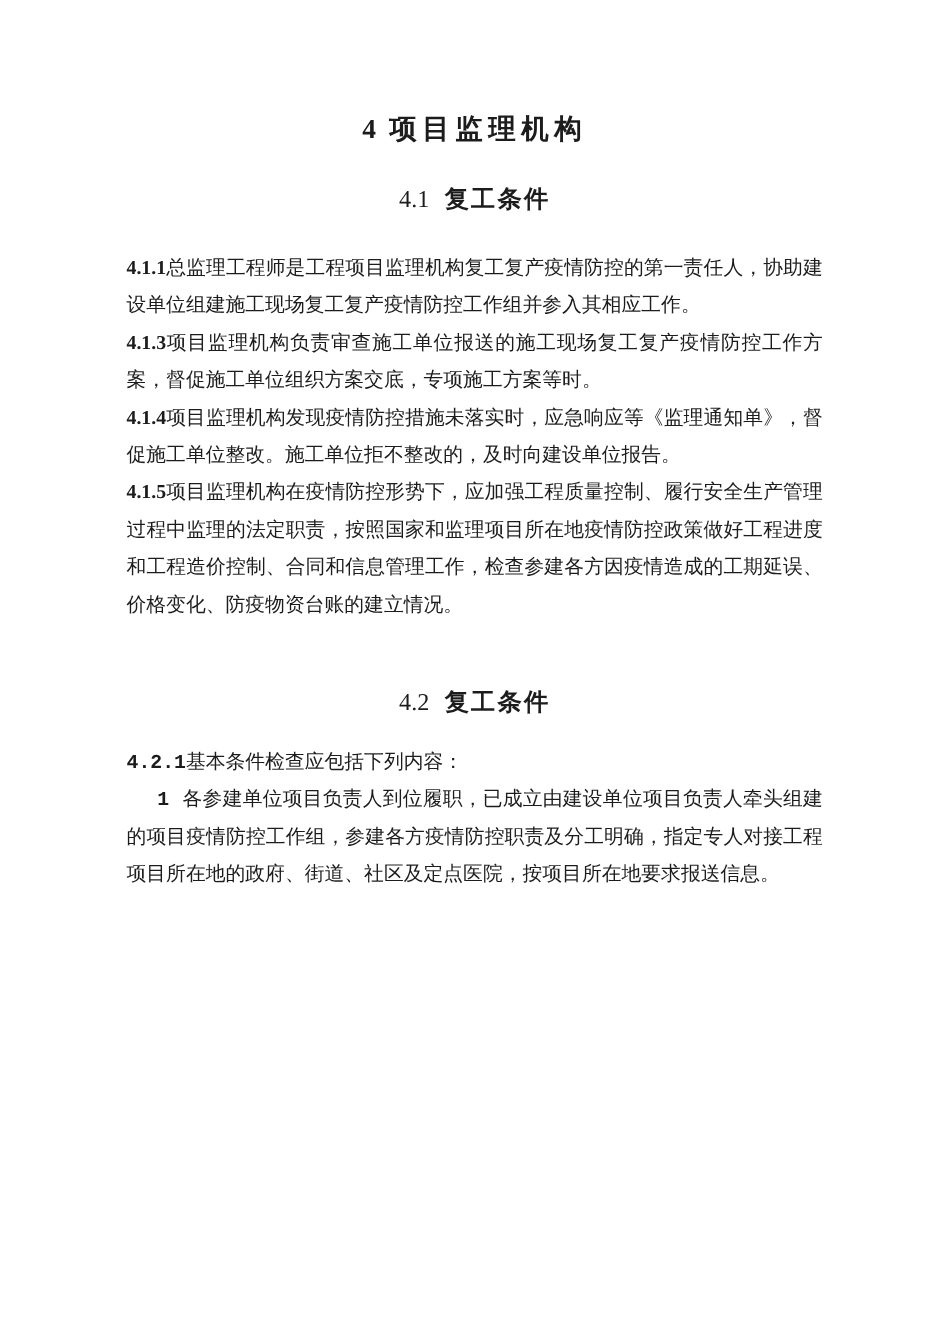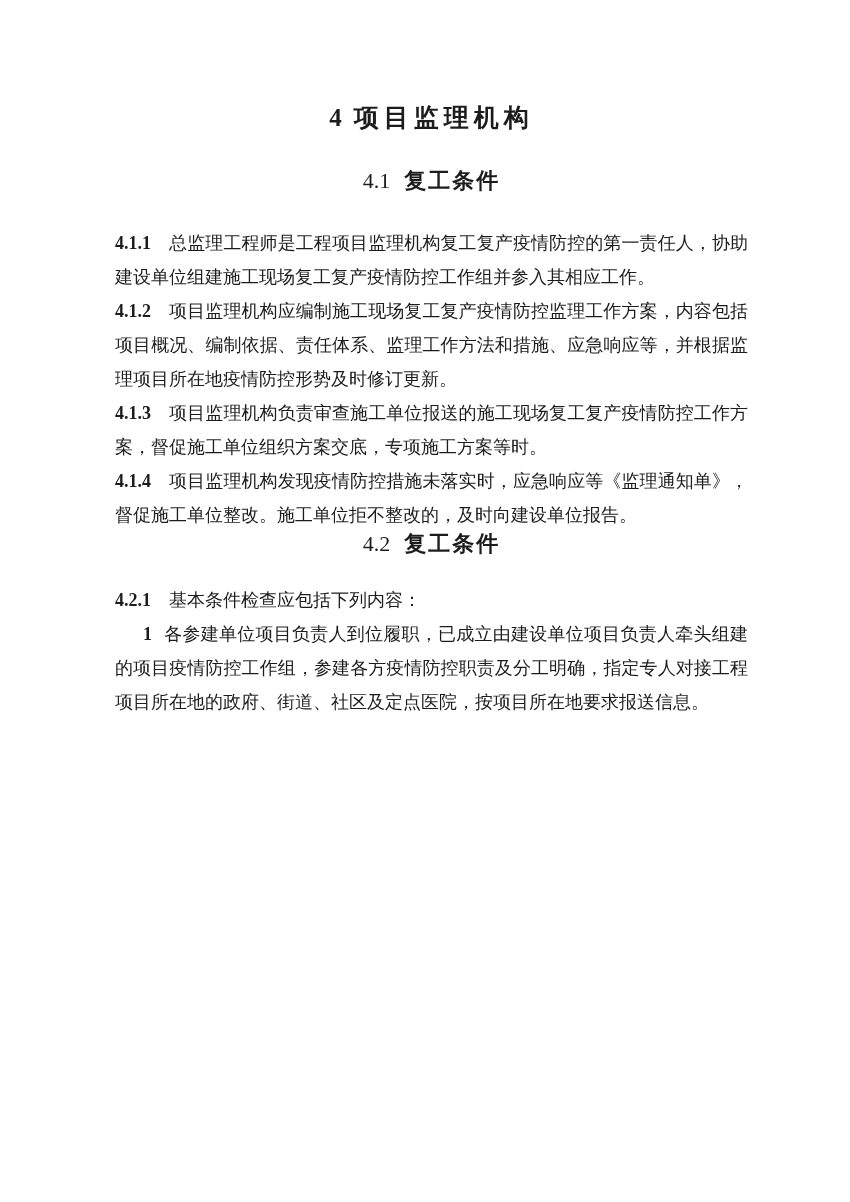--- a/index.html
+++ b/index.html
@@ -39,41 +39,41 @@
     font-weight: bold;
     letter-spacing: 5px;
   }
   .section-title {
     text-align: center;
     font-size: 22px;
     line-height: 24px;
     white-space: nowrap;
   }
   .section-title.sec-41 { margin-top: 38px; }
-  .section-title.sec-42 { }
+  .section-title.sec-42 { margin-top: 60px; }
   .section-title .h-num {
     font-family: "Liberation Serif", "DejaVu Serif", serif;
     font-weight: normal;
     margin-right: 14px;
   }
   .section-title .h-text {
     font-family: "Liberation Sans", "DejaVu Sans", sans-serif;
     font-weight: bold;
     letter-spacing: 2px;
   }
   .clauses-41 { margin-top: 33px; }
-  .clauses-42 { margin-top: 27px; }
+  .clauses-42 { margin-top: 27px; font-family: Liberation Mono, monospace; }
   .clause {
     font-size: 18px;
     line-height: 34px;
     text-align: justify;
   }
   .clause .clause-num {
     font-weight: bold;
-    margin-right: 18px;
+    margin-right: 0;
   }
   .item {
     font-size: 18px;
     line-height: 34px;
     text-align: justify;
     text-indent: 28px;
   }
   .item .item-num {
     font-weight: bold;
     margin-right: 12px;
@@ -91,27 +91,27 @@
 
     <h2 class="section-title sec-41">
       <span class="h-num">4.1</span><span class="h-text">复工条件</span>
     </h2>
 
     <div class="clauses-41">
       <p class="clause">
         <span class="clause-num">4.1.1</span><span>总监理工程师是工程项目监理机构复工复产疫情防控的第一责任人，协助建设单位组建施工现场复工复产疫情防控工作组并参入其相应工作。</span>
       </p>
       <p class="clause">
-        <span class="clause-num">4.1.2</span><span>项目监理机构应编制施工现场复工复产疫情防控监理工作方案，内容包括项目概况、编制依据、责任体系、监理工作方法和措施、应急响应等，并根据监理项目所在地疫情防控形势及时修订更新。</span>
-      </p>
-      <p class="clause">
         <span class="clause-num">4.1.3</span><span>项目监理机构负责审查施工单位报送的施工现场复工复产疫情防控工作方案，督促施工单位组织方案交底，专项施工方案等时。</span>
       </p>
       <p class="clause">
         <span class="clause-num">4.1.4</span><span>项目监理机构发现疫情防控措施未落实时，应急响应等《监理通知单》，督促施工单位整改。施工单位拒不整改的，及时向建设单位报告。</span>
+      </p>
+      <p class="clause">
+        <span class="clause-num">4.1.5</span><span>项目监理机构在疫情防控形势下，应加强工程质量控制、履行安全生产管理过程中监理的法定职责，按照国家和监理项目所在地疫情防控政策做好工程进度和工程造价控制、合同和信息管理工作，检查参建各方因疫情造成的工期延误、价格变化、防疫物资台账的建立情况。</span>
       </p>
     </div>
 
     <h2 class="section-title sec-42">
       <span class="h-num">4.2</span><span class="h-text">复工条件</span>
     </h2>
 
     <div class="clauses-42">
       <p class="clause">
         <span class="clause-num">4.2.1</span><span>基本条件检查应包括下列内容：</span>

